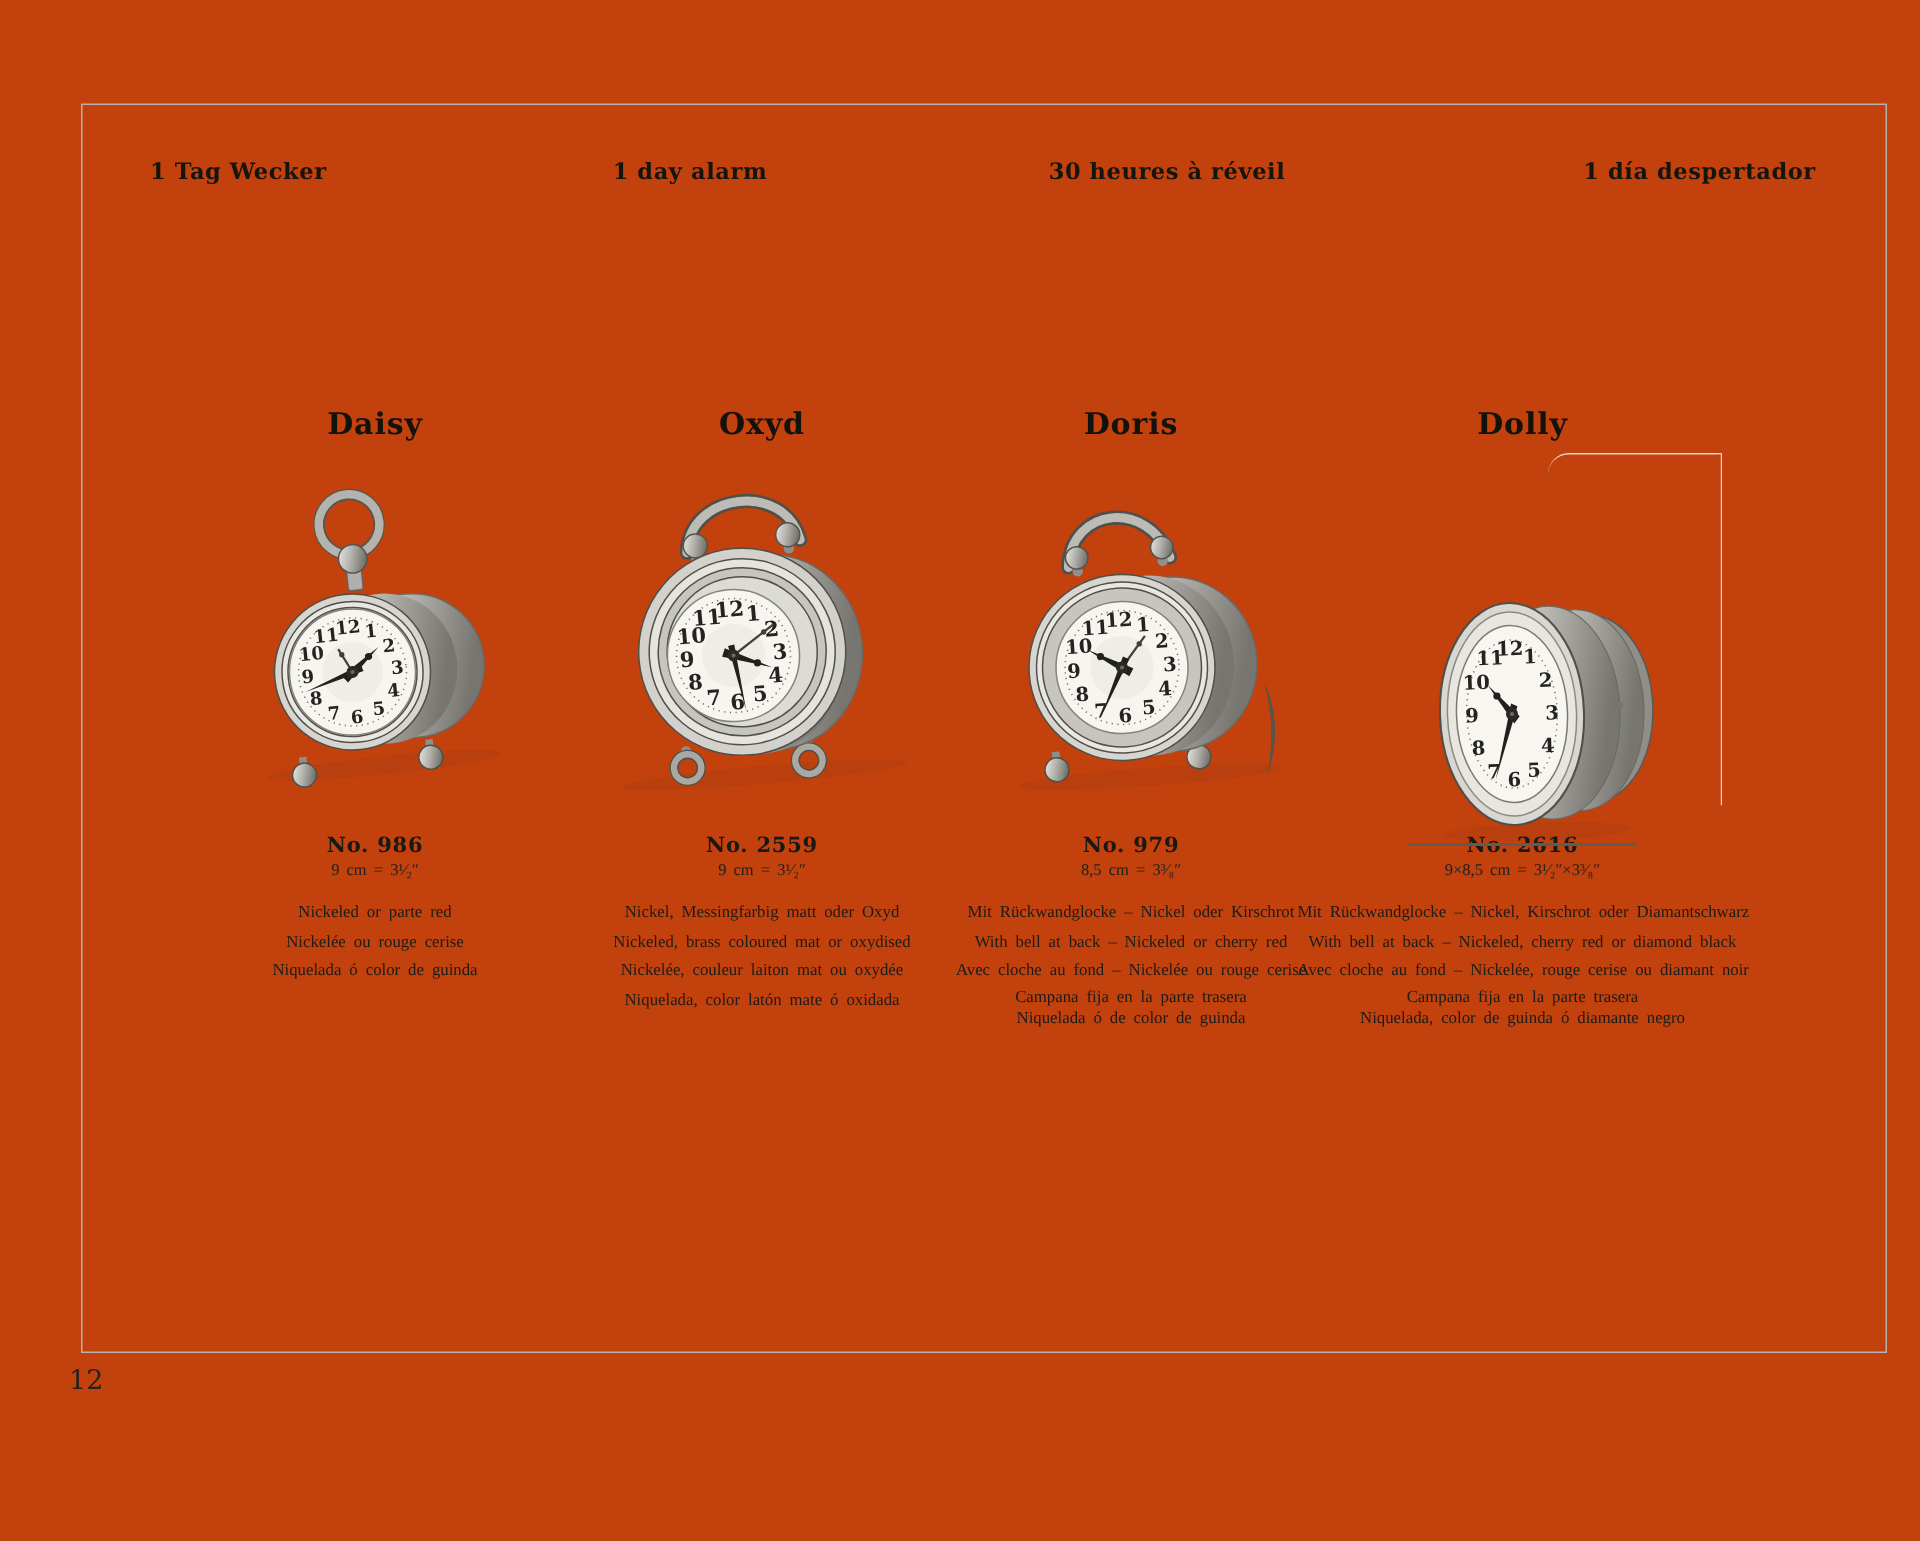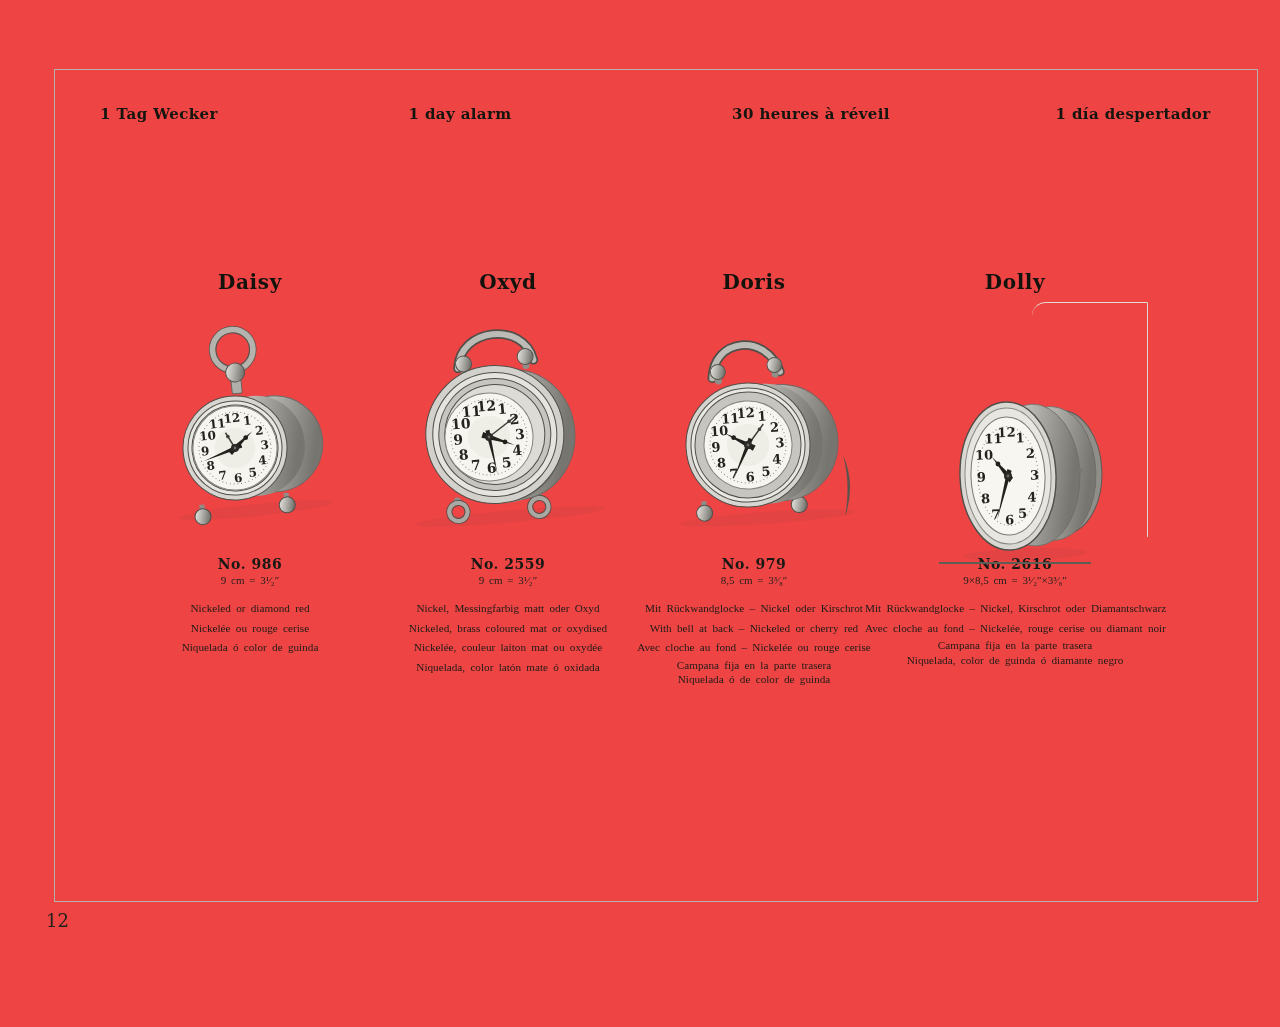--- a/index.html
+++ b/index.html
@@ -2,21 +2,21 @@
 <html><head>
 <meta charset="utf-8">
 <style>
   html,body{margin:0;padding:0;}
   body{
     width:1280px;height:1027px;position:relative;overflow:hidden;
     background:#fdfdfb;
     font-family:"DejaVu Serif", serif;
     color:#181815;
   }
-  .page{position:absolute;inset:0;background:#ef4444;}
+  .page{position:absolute;inset:0;background:#c2410c;}
   .frame{
     position:absolute;left:54px;top:69px;width:1202px;height:831px;
     border:1px solid #b3b2ac;background:transparent;
   }
   .hdr{
     position:absolute;top:105px;font-size:15px;font-weight:bold;
     letter-spacing:.4px;white-space:nowrap;color:#15150f;
   }
   .hdr.c{transform:translateX(-50%);text-align:right;}
   .product{position:absolute;top:270px;width:300px;height:440px;text-align:center;}
@@ -54,21 +54,21 @@
   }
 </style>
 </head>
 <body>
 
 <div class="page">
   <div class="frame"></div>
 
   <div class="hdr" style="left:100px">1 Tag Wecker</div>
   <div class="hdr c" style="left:460px">1 day alarm</div>
-  <div class="hdr c" style="left:811px">30 heures à réveil</div>
+  <div class="hdr c" style="left:778px">30 heures à réveil</div>
   <div class="hdr c" style="left:1133px">1 día despertador</div>
 
   <div class="photo-edge"></div>
 
   <section class="product" style="left:100px">
     <h3 class="name">Daisy</h3>
     <svg class="photo" width="230" height="250">
         <defs>
           <linearGradient id="gr_daisy" x1="0" y1="0" x2="1" y2="0.25">
             <stop offset="0" stop-color="#eceae5"></stop>
@@ -112,21 +112,21 @@
           <polygon points="106.02167837087896,127.75389712822587 67.4856382972568,141.94063796057307 107.36658821260355,132.15289900565583" fill="#21201c"></polygon>
           <polygon points="96.33090915072991,138.67366258809977 118.91225808656134,117.2241245921842 92.63694029877597,133.94559806645947" fill="#21201c"></polygon>
           <circle cx="111.72560001366803" cy="122.83895724715421" r="2.4" fill="#21201c"></circle>
           <circle cx="100" cy="132" r="4" fill="#2a2925"></circle>
           <circle cx="100" cy="132" r="1.4" fill="#6a6964"></circle>
         </g>
       </svg>
     <div class="num">No. 986</div>
     <div class="size">9 cm = 3¹⁄₂″</div>
     <div class="desc">
-      <p>Nickeled or diamond red</p>
+      <p>Nickeled or parte red</p>
       <p>Nickelée ou rouge cerise</p>
       <p>Niquelada ó color de guinda</p>
     </div>
   </section>
 
   <section class="product" style="left:358px">
     <h3 class="name">Oxyd</h3>
     <svg class="photo" width="230" height="250">
         <defs>
           <linearGradient id="gr_betty" x1="0" y1="0" x2="1" y2="0.25">
@@ -293,20 +293,21 @@
           <circle cx="108" cy="160" r="1.4" fill="#6a6964"></circle>
         </g>
       </svg>
     <div class="num strike-wrap">
       <span>No. 2616</span>
       <i class="strike"></i>
     </div>
     <div class="size">9×8,5 cm = 3¹⁄₂″×3³⁄₈″</div>
     <div class="desc">
       <p>Mit Rückwandglocke – Nickel, Kirschrot oder Diamantschwarz</p>
+      <p>With bell at back – Nickeled, cherry red or diamond black</p>
       <p>Avec cloche au fond – Nickelée, rouge cerise ou diamant noir</p>
       <p class="tight">Campana fija en la parte trasera</p>
       <p class="tight">Niquelada, color de guinda ó diamante negro</p>
     </div>
   </section>
 
   <div class="pageno">12</div>
 </div>
 
 </body></html>

